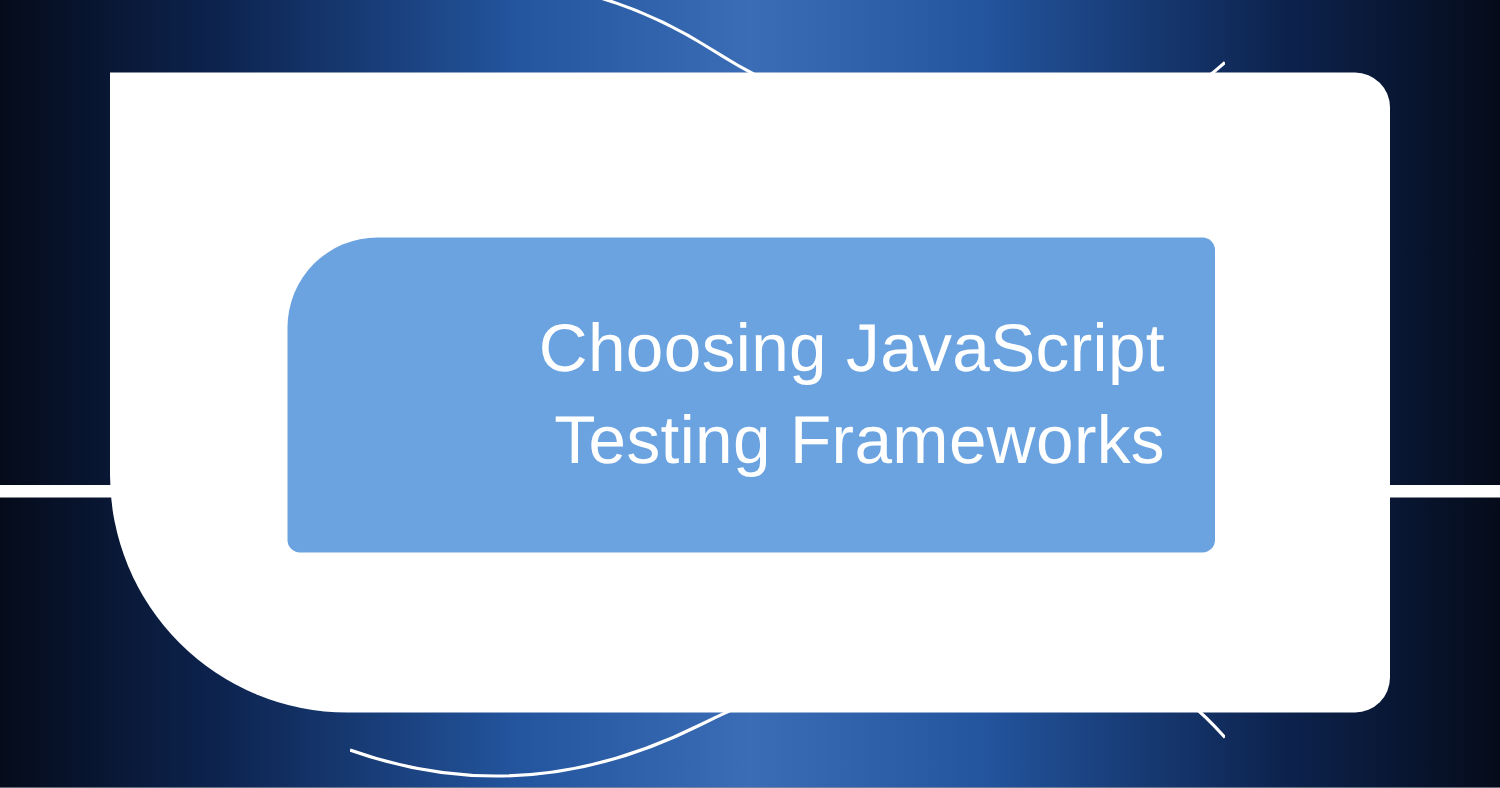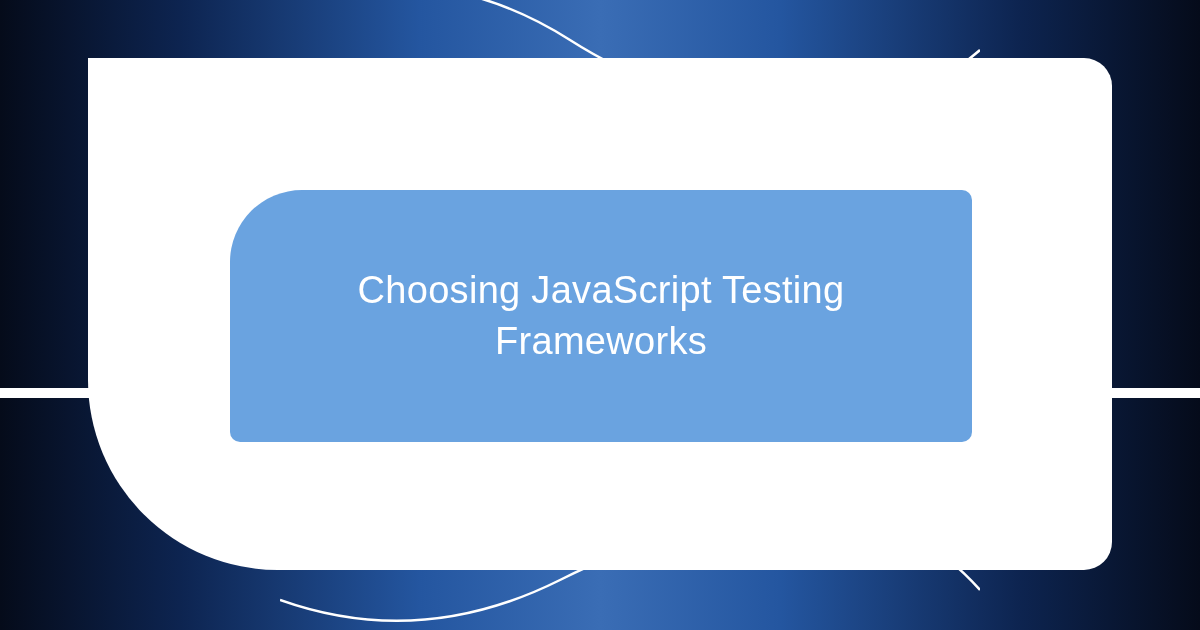--- a/index.html
+++ b/index.html
@@ -41,23 +41,23 @@
       height: 252px;
       background: #6aa3e0;
       border-radius: 72px 10px 10px 10px;
       display: flex;
       align-items: center;
       justify-content: center;
       padding: 0 40px;
     }
     .title {
       color: #ffffff;
-      font-size: 38px;
+      font-size: 54px;
       font-weight: 500;
-      text-align: center;
+      text-align: right;
       line-height: 1.35;
       letter-spacing: 0.3px;
     }
     .curve-top {
       position: absolute;
       top: -20px;
       left: 340px;
       width: 640px;
       height: 180px;
       pointer-events: none;

